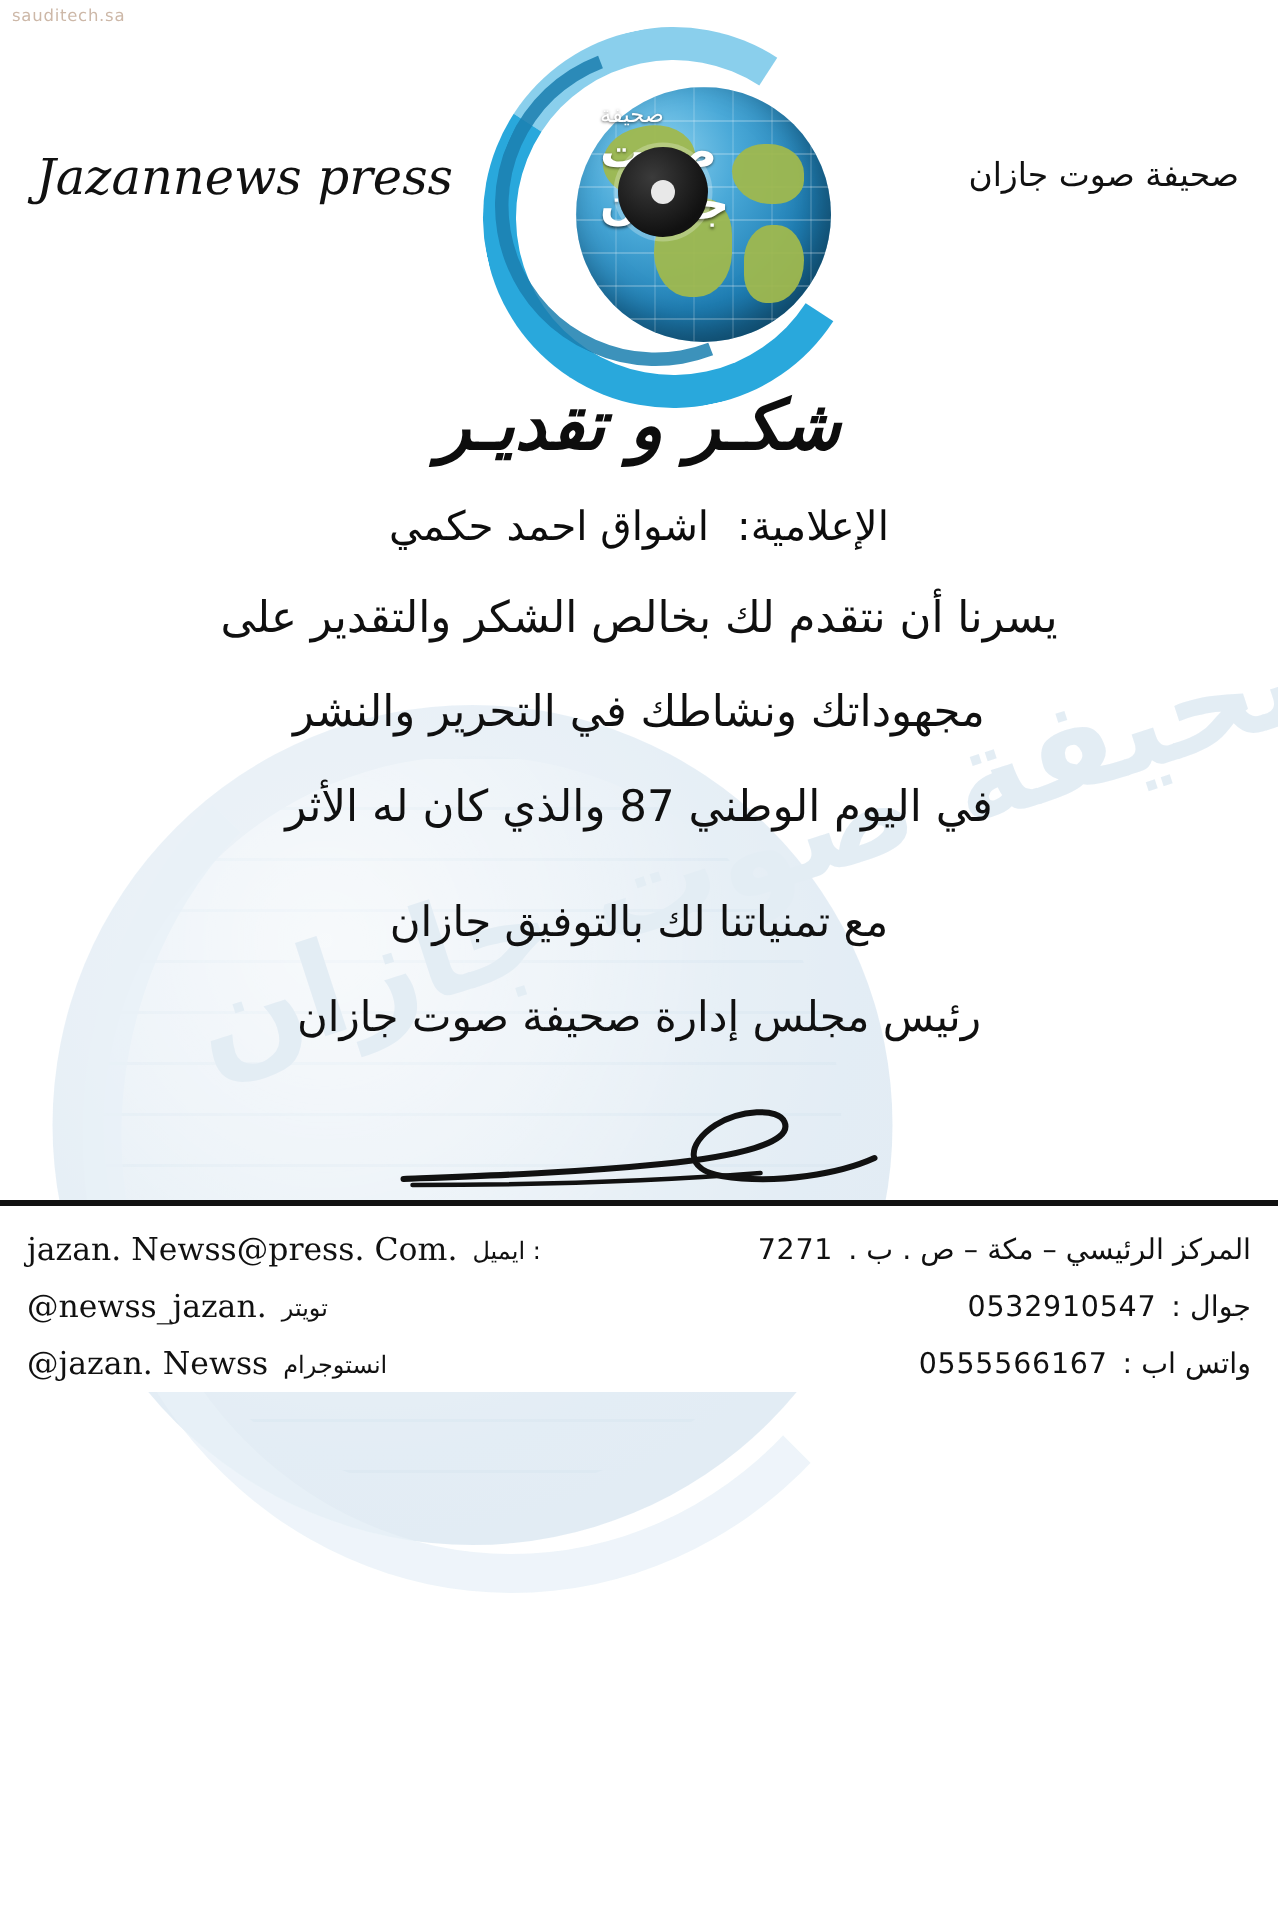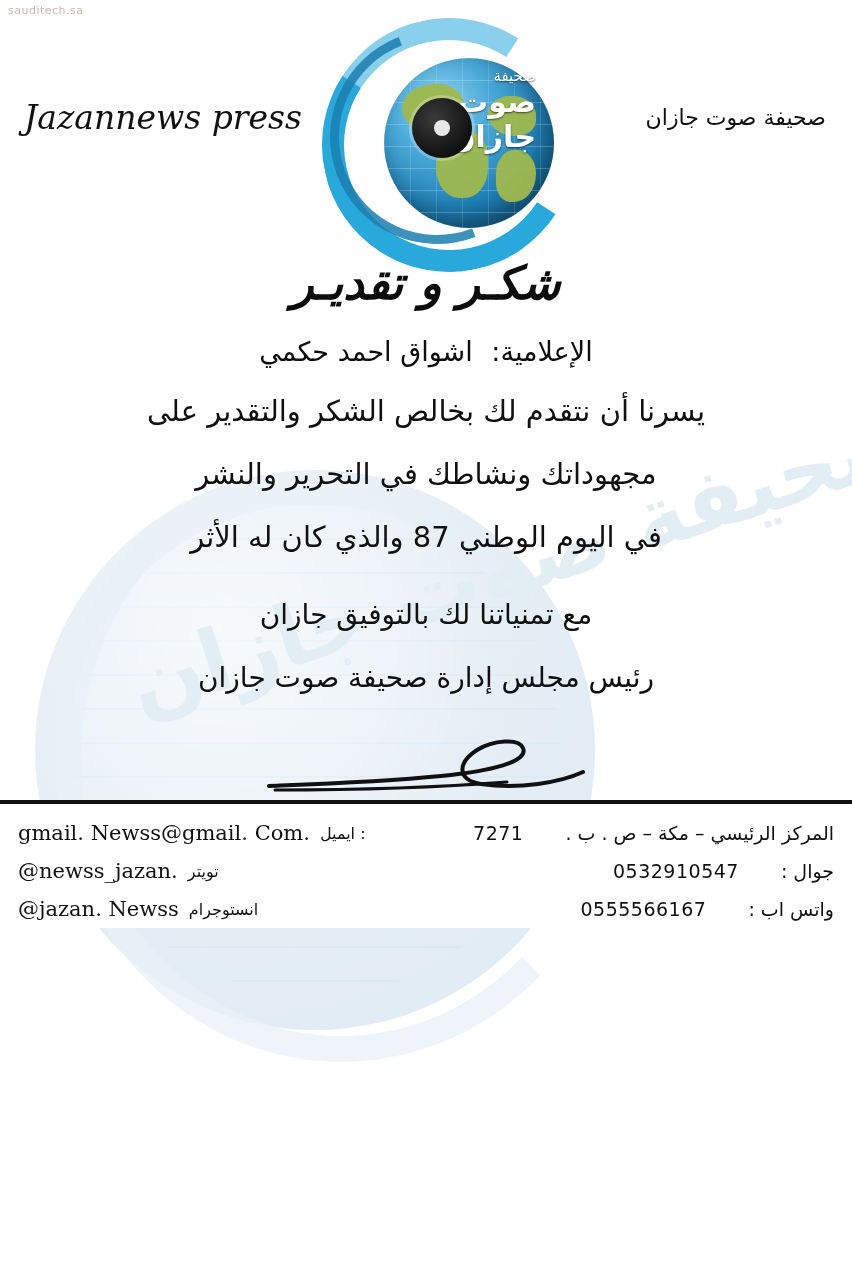--- a/index.html
+++ b/index.html
@@ -177,21 +177,21 @@
     background:
       repeating-linear-gradient(to bottom, rgba(255,255,255,.22) 0 1px, rgba(255,255,255,0) 1px 22px),
       repeating-linear-gradient(to right, rgba(255,255,255,.14) 0 1px, rgba(255,255,255,0) 1px 26px);
     border-radius: 50%;
   }
   .logo .badge {
     position: absolute;
     left: 78px;
     top: 58px;
     width: 136px;
-    text-align: right;
+    text-align: left;
     direction: rtl;
     color: #fff;
     text-shadow: 0 1px 2px rgba(0,0,0,.6);
     line-height: 1.15;
   }
   .logo .badge .b1 { font-size: 15px; }
   .logo .badge .b2 { font-size: 30px; font-weight: bold; }
   .logo .disc {
     position: absolute;
     left: 90px;
@@ -293,21 +293,21 @@
     padding: 7px 18px;
     font-size: 19px;
     color: #111;
   }
   .f-right {
     display: flex;
     align-items: center;
     gap: 10px;
     white-space: nowrap;
   }
-  .f-right .f-label { font-size: 19px; margin-left: 32px; }
+  .f-right .f-label { font-size: 19px; }
   .f-right .f-value { font-size: 19px; letter-spacing: .5px; }
   .f-left {
     display: flex;
     align-items: center;
     gap: 10px;
     direction: rtl;
     white-space: nowrap;
   }
   .f-left .f-label { font-size: 16px; }
   .f-left .f-value {
@@ -382,21 +382,21 @@
 
   <div class="footer">
 
     <div class="footer-row">
       <div class="f-right">
         <span class="f-label">المركز الرئيسي – مكة – ص . ب .</span>
         <span class="f-value">7271</span>
       </div>
       <div class="f-left">
         <span class="f-label">: ايميل</span>
-        <span class="f-value">gmail. Newss@gmail. Com.</span>
+        <span class="f-value">jazan. Newss@press. Com.</span>
       </div>
     </div>
 
     <div class="footer-row">
       <div class="f-right">
         <span class="f-label">جوال  :</span>
         <span class="f-value">0532910547</span>
       </div>
       <div class="f-left">
         <span class="f-label">تويتر</span>

